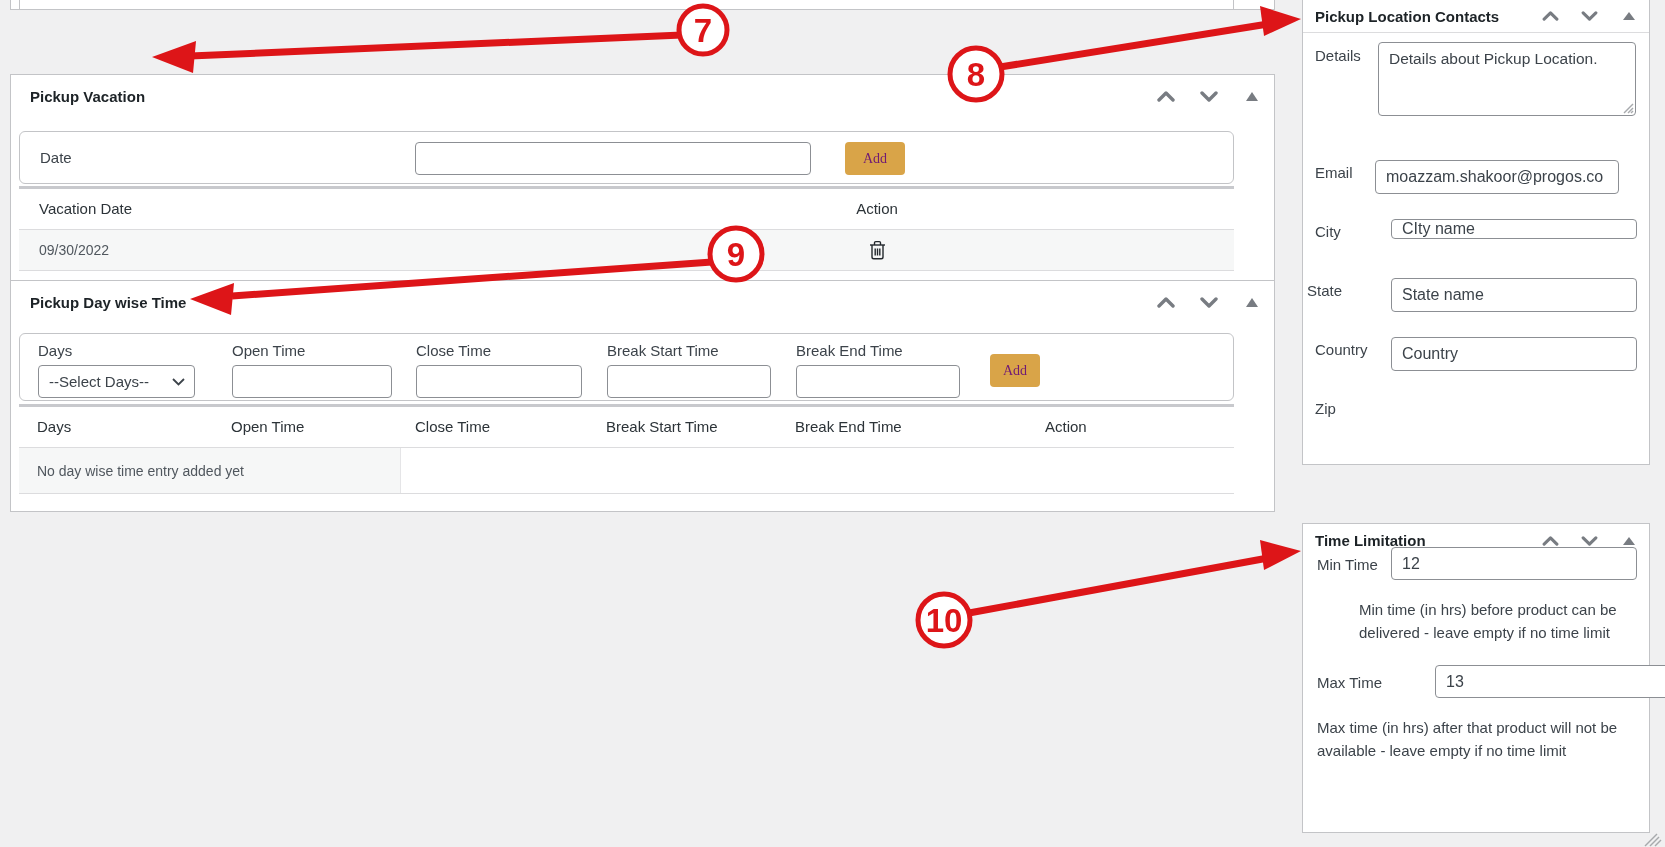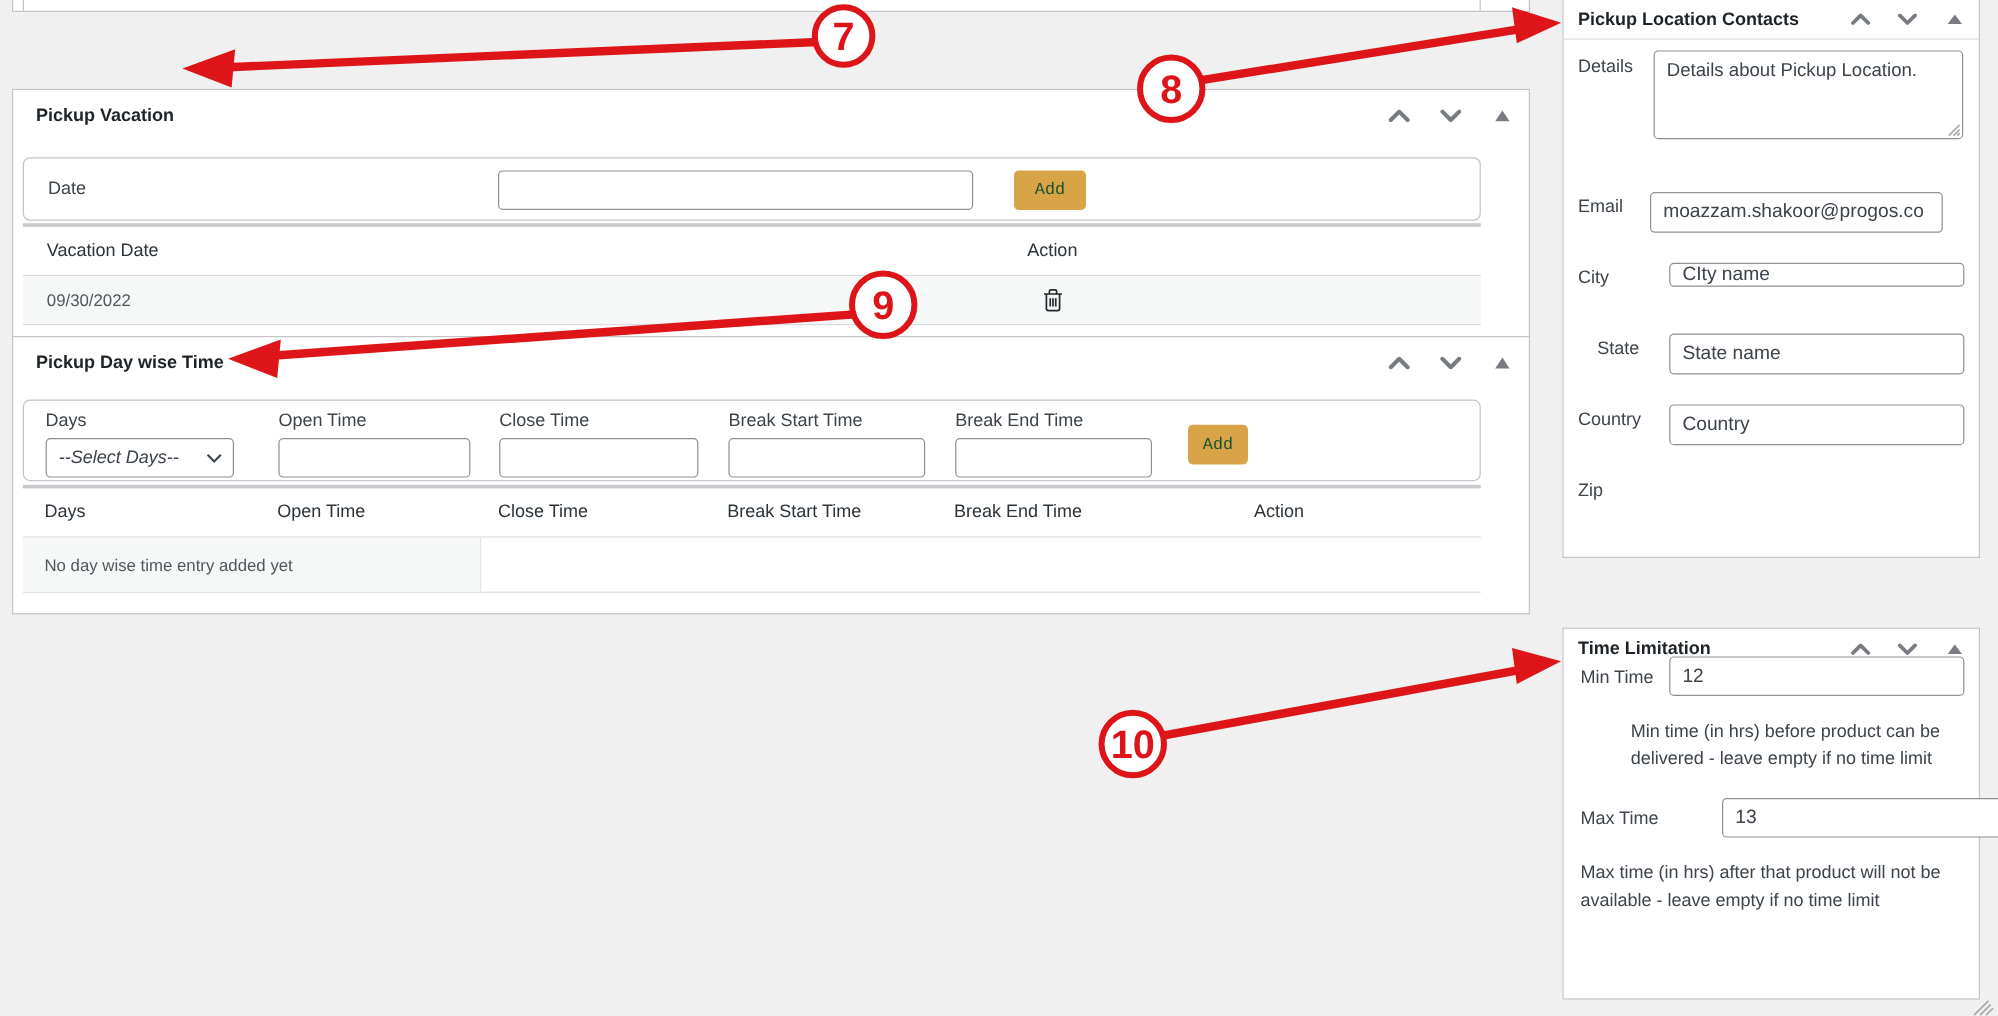--- a/index.html
+++ b/index.html
@@ -42,43 +42,42 @@
     border:1px solid var(--panel-border);border-radius:6px;
   }
   .field-label{font-size:15px;color:var(--body-text);position:absolute;white-space:nowrap;}
   .txt-input, .day-select, textarea.txt-area{
     position:absolute;border:1px solid var(--input-border);border-radius:4px;
     font-family:inherit;font-size:16px;color:var(--body-text);
     padding:0 10px;background:#fff;outline:none;
   }
   textarea.txt-area{padding:5px 10px;resize:none;line-height:21px;}
   .btn-add{
-    position:absolute;background:var(--button-gold);color:#14532d;
-    border:none;border-radius:4px;font-family:Liberation Mono, monospace;font-size:14px;
+    position:absolute;background:var(--button-gold);color:#701a75;
+    border:none;border-radius:4px;font-family:Liberation Serif, serif;font-size:14px;
     cursor:pointer;
   }
   .thick-sep{position:absolute;background:#c8c9cd;height:3px;}
   .t-row{position:absolute;border-bottom:1px solid var(--separator);}
   .t-head-cell{position:absolute;top:11px;font-size:15px;color:#2c3338;white-space:nowrap;}
   .t-cell{position:absolute;top:12px;font-size:14px;color:var(--muted-text);white-space:nowrap;}
   .stripe{background:var(--stripe-bg);}
   .grip{position:absolute;pointer-events:none;}
   .grip line{stroke:#a7aaad;stroke-width:1.4;}
   #annotations{position:absolute;left:0;top:0;pointer-events:none;z-index:50;}
   #annotations circle{fill:#fff;stroke:var(--accent-red);stroke-width:5;}
   #annotations line{stroke:var(--accent-red);stroke-width:7;}
   #annotations polygon{fill:var(--accent-red);}
   #annotations text{
     fill:var(--accent-red);font-family:"Liberation Sans",sans-serif;
     font-size:33px;font-weight:bold;text-anchor:middle;
   }
   select.day-select{
     -webkit-appearance:none;appearance:none;
     background:#fff;
-    font-style:italic;
   }
   .select-chev{position:absolute;pointer-events:none;}
 </style>
 </head>
 <body>
 
 <div style="position:absolute;left:10px;top:0;width:1265px;height:10px;background:#fff;
             border-left:1px solid var(--panel-border);border-right:1px solid var(--panel-border);
             border-bottom:1px solid var(--panel-border);">
   <div style="position:absolute;left:8px;top:0;height:9px;border-left:1px solid var(--panel-border);"></div>
@@ -203,21 +202,21 @@
       <line x1="7" y1="12" x2="12" y2="7"></line>
       <line x1="10" y1="12" x2="12" y2="10"></line>
   </svg>
 
   <span class="field-label" style="left:12px;top:164px;">Email</span>
   <input class="txt-input" type="text" style="left: 72px; top: 160px; width: 244px; height: 34px;" value="moazzam.shakoor@progos.co">
 
   <span class="field-label" style="left:12px;top:223px;">City</span>
   <input class="txt-input" type="text" style="left: 88px; top: 219px; width: 246px; height: 20px;" value="CIty name">
 
-  <span class="field-label" style="left:28px;top:282px;text-align:right;">State</span>
+  <span class="field-label" style="left:4px;top:282px;text-align:right;">State</span>
   <input class="txt-input" type="text" style="left: 88px; top: 278px; width: 246px; height: 34px;" value="State name">
 
   <span class="field-label" style="left:12px;top:341px;">Country</span>
   <input class="txt-input" type="text" style="left: 88px; top: 337px; width: 246px; height: 34px;" value="Country">
 
   <span class="field-label" style="left:12px;top:400px;">Zip</span>
 </div>
 
 <div class="panel" style="left:1302px;top:523px;width:348px;height:310px;">
   <div class="panel-header slim" style="border-bottom:none;">

